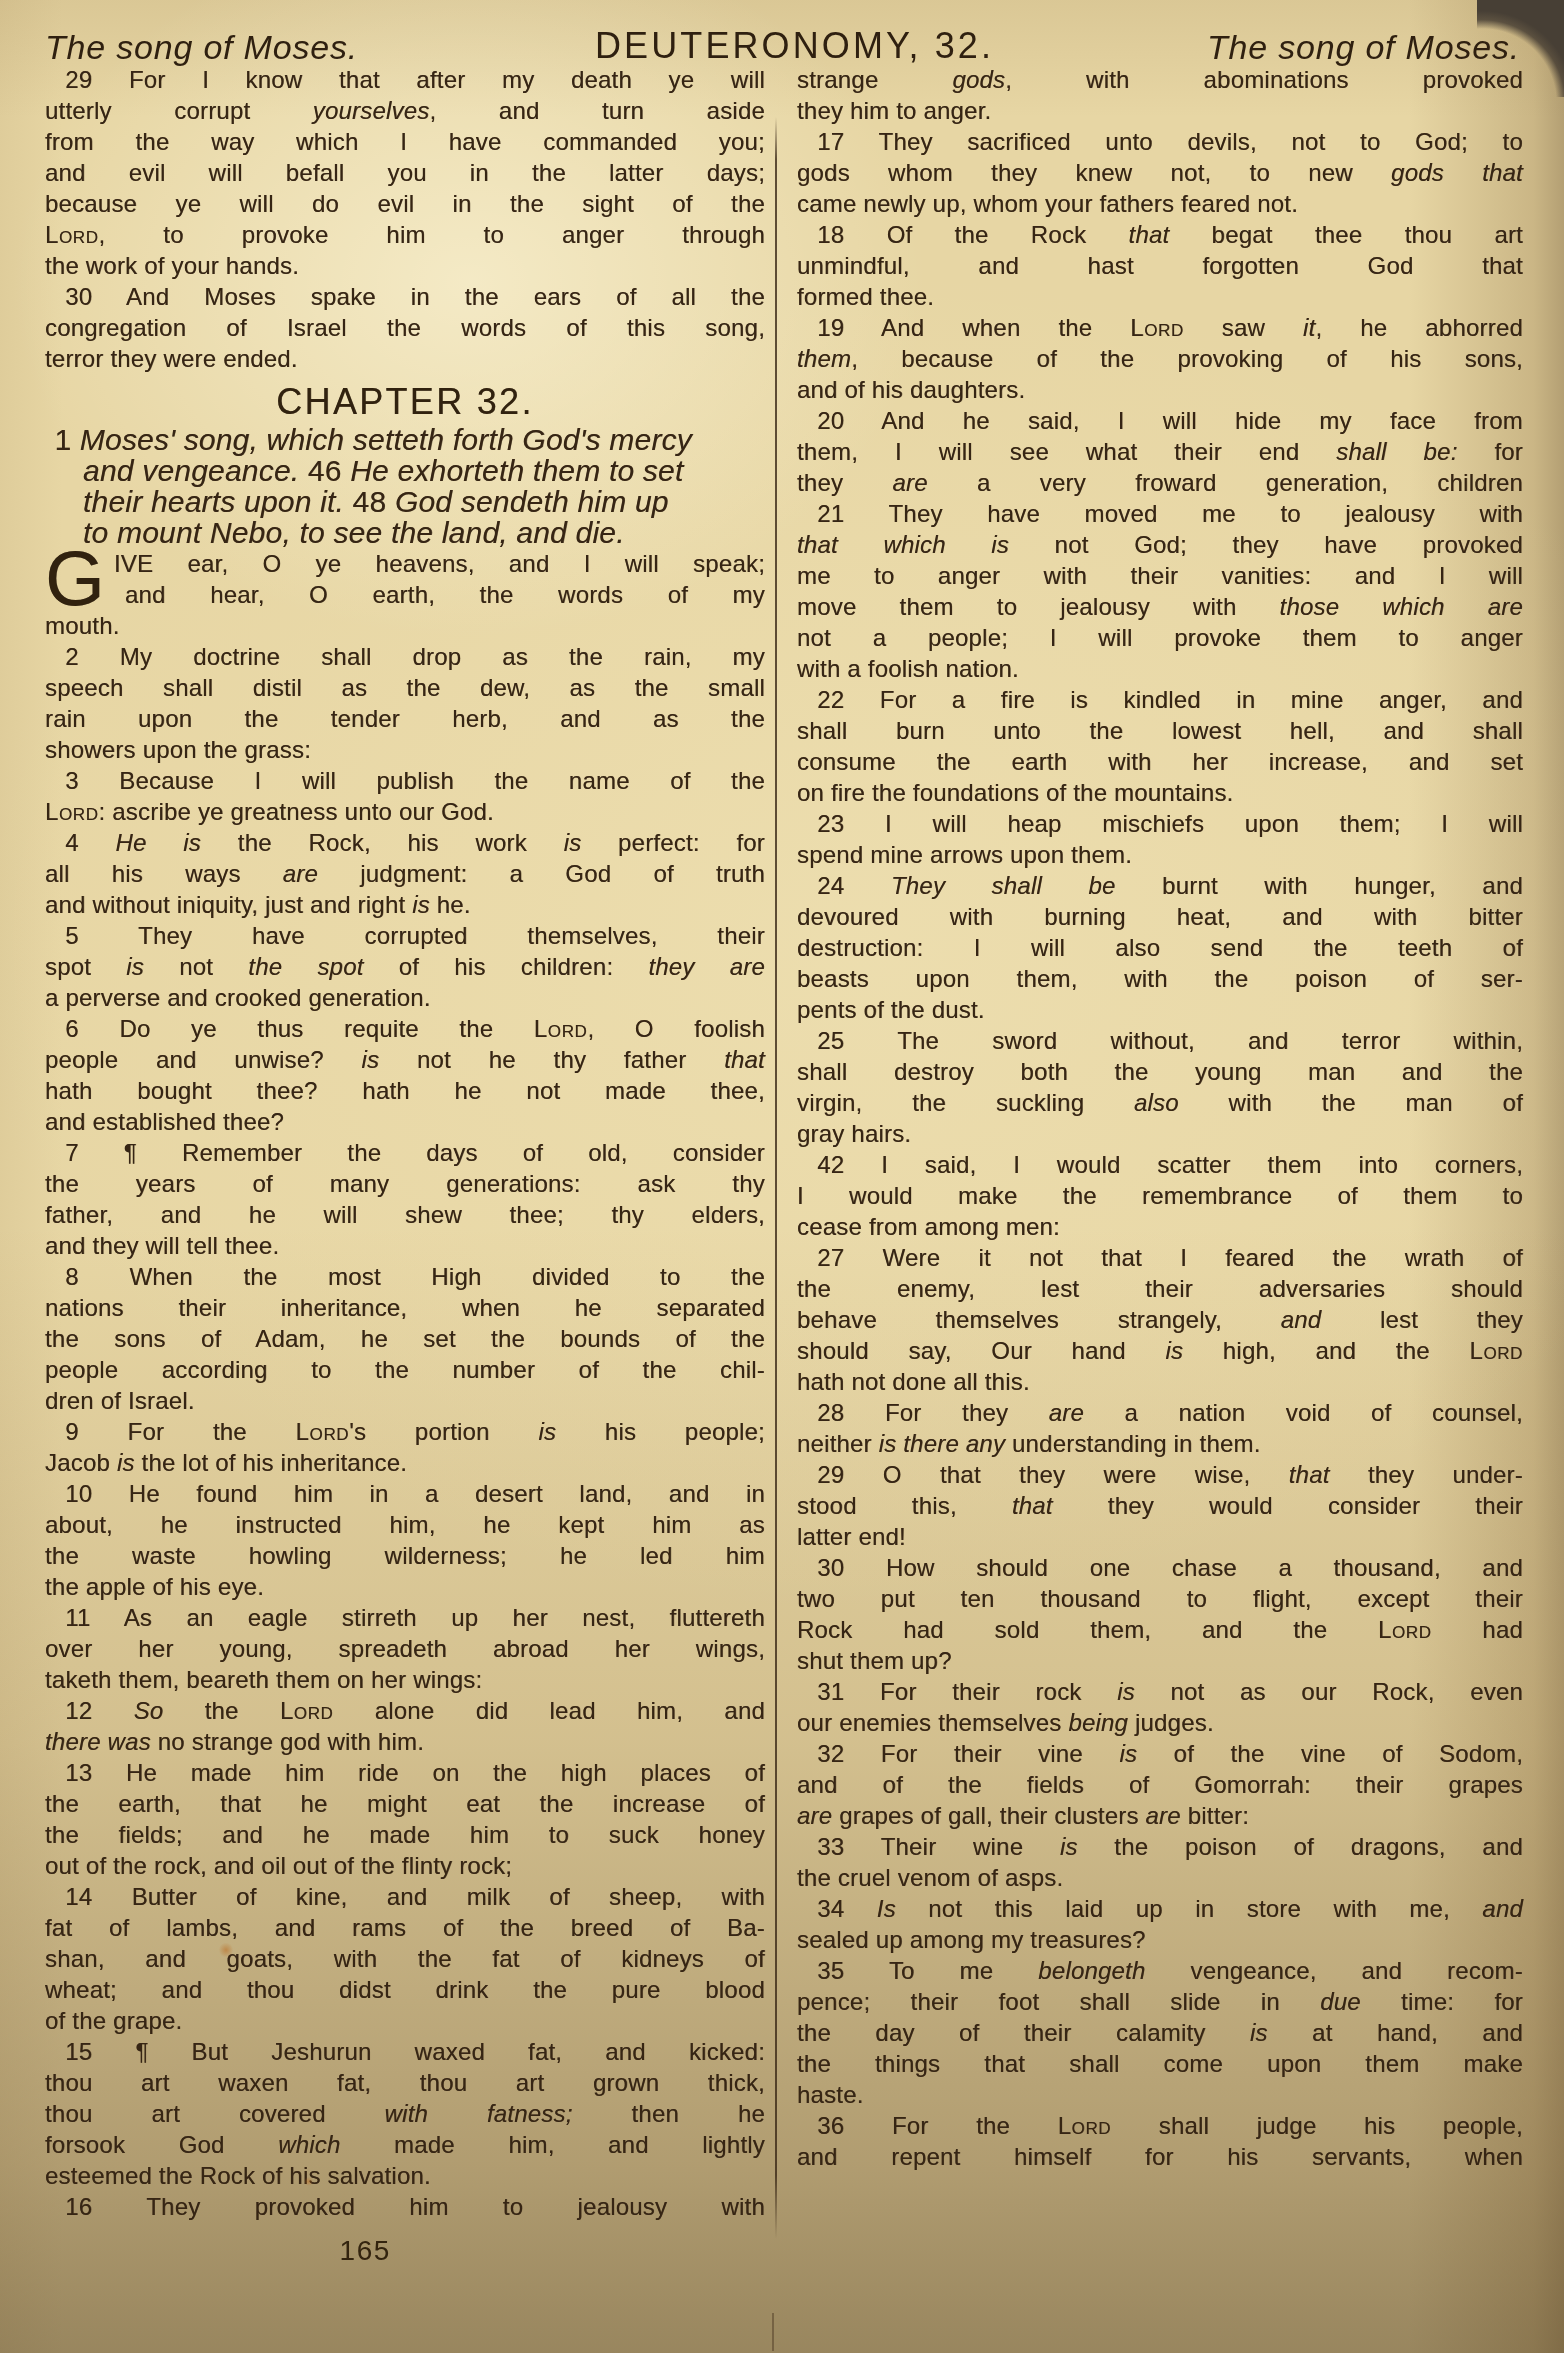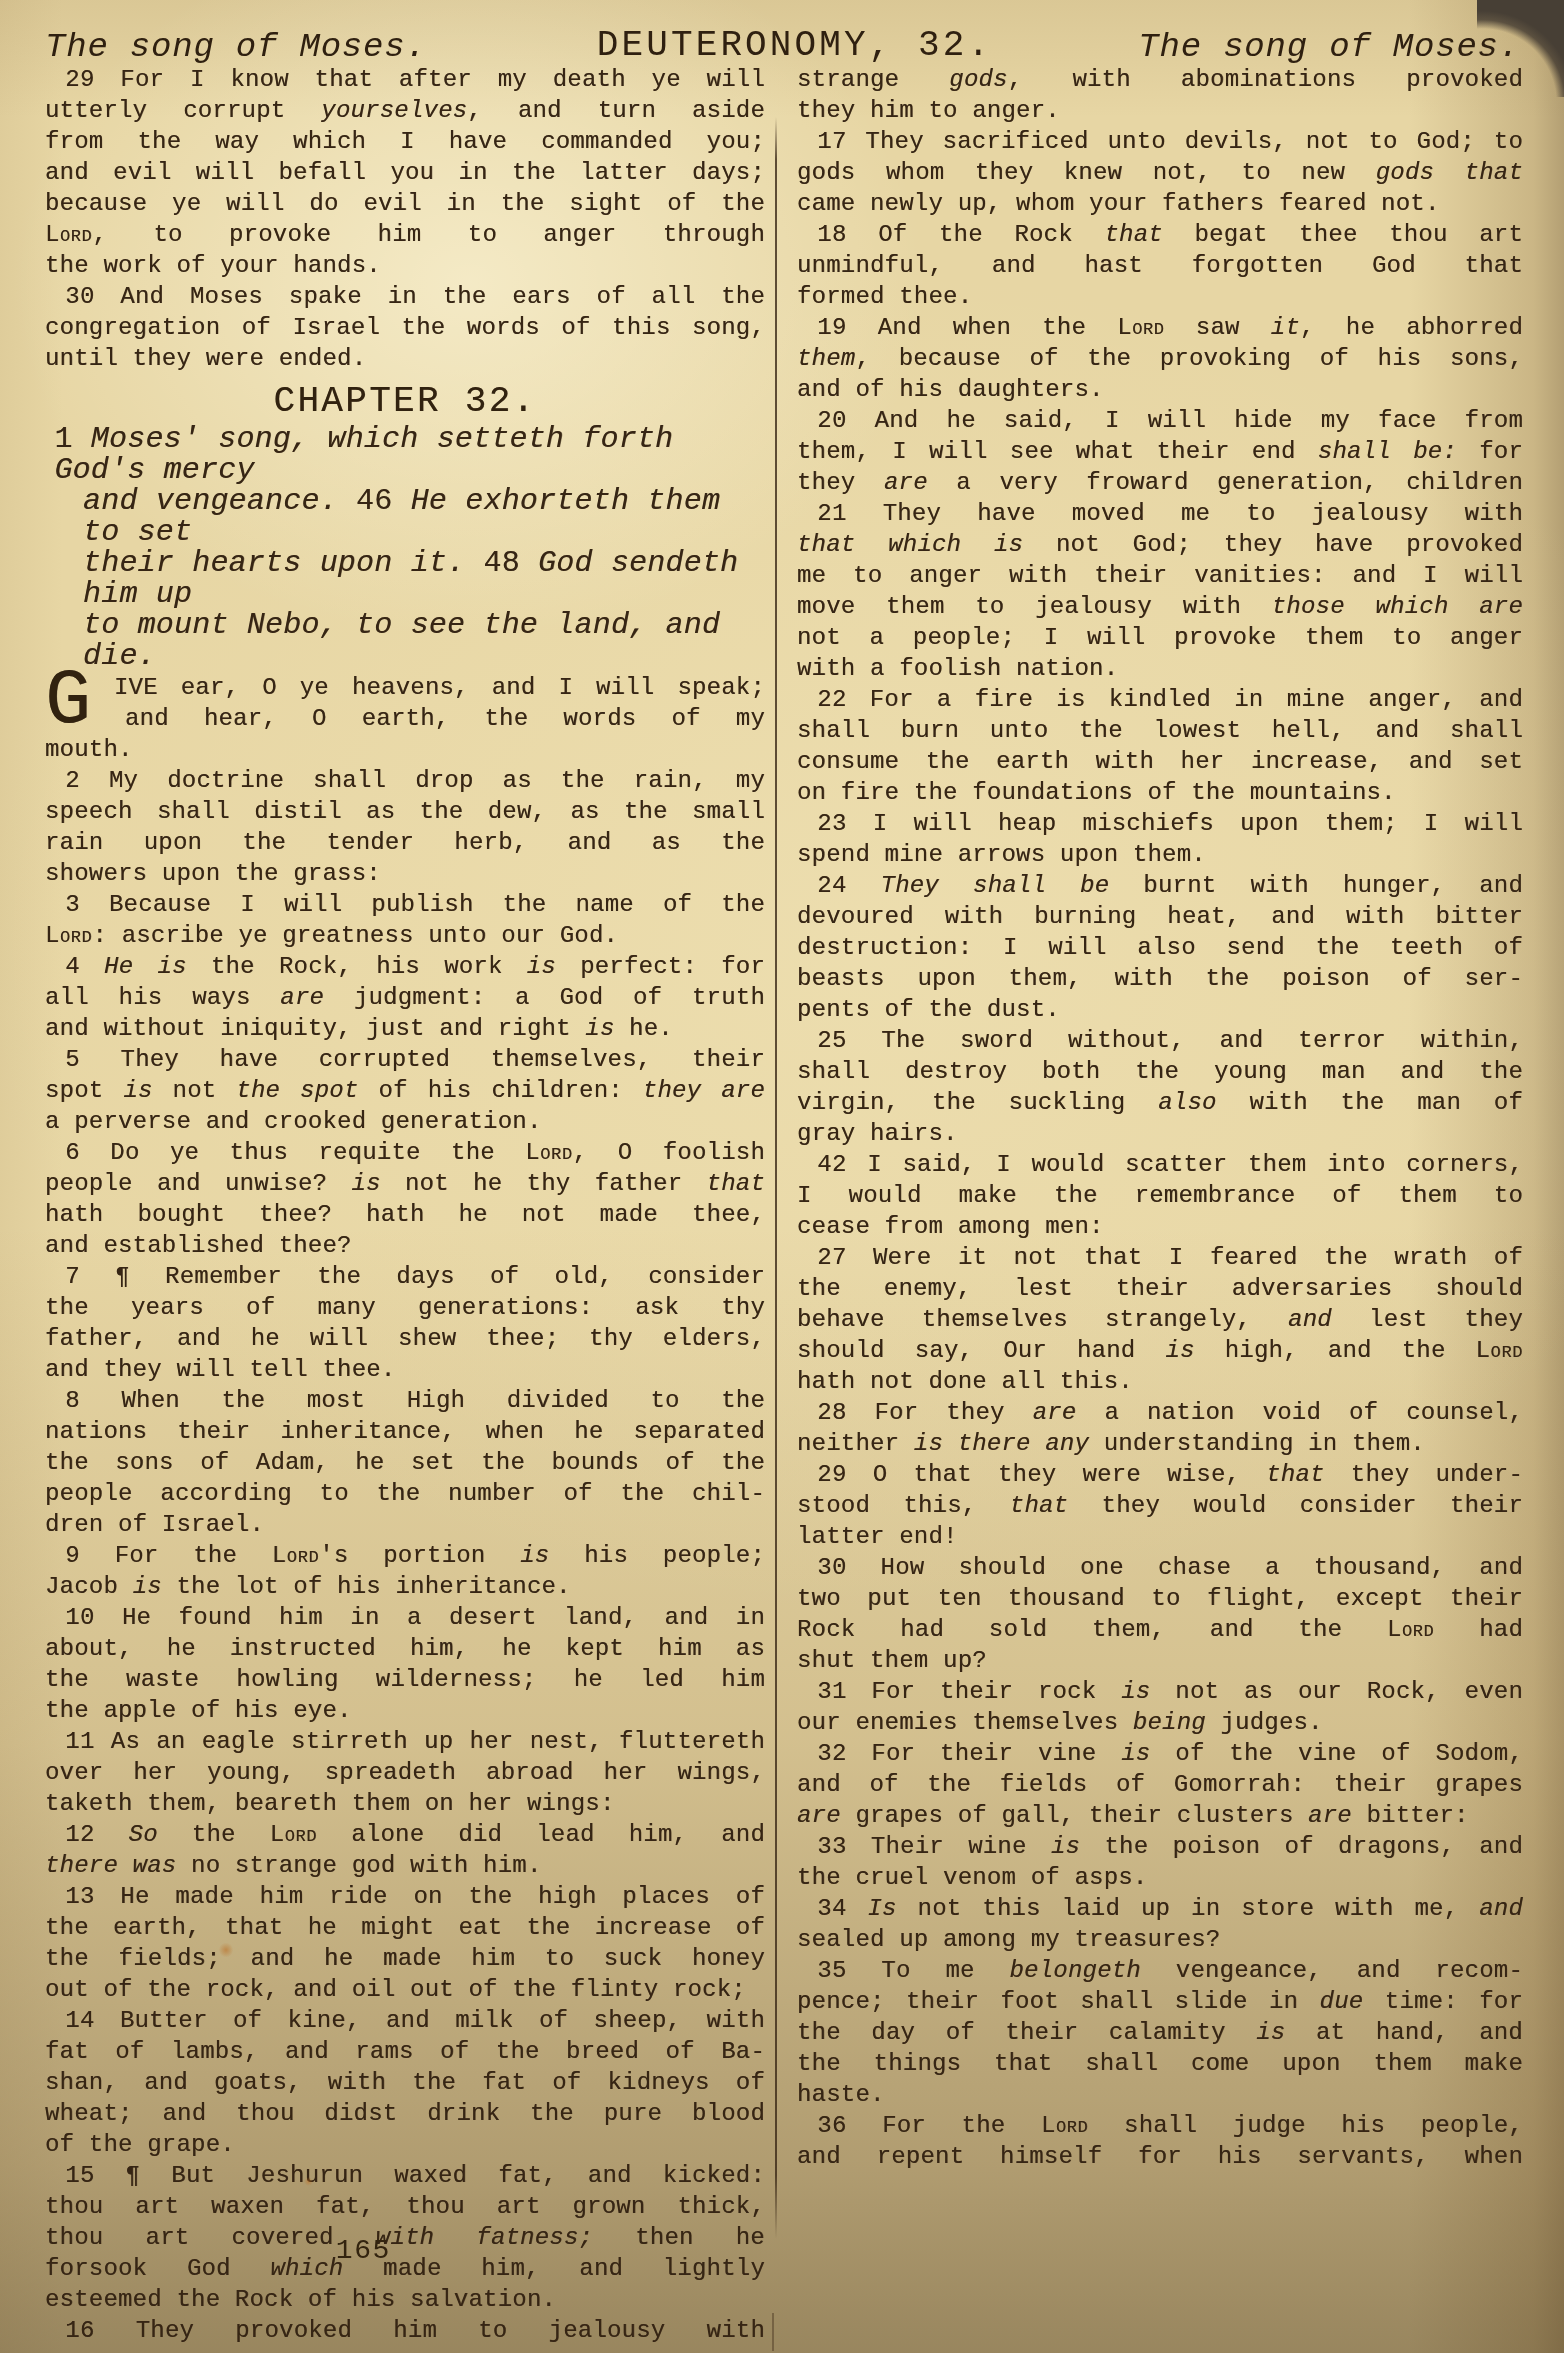--- a/index.html
+++ b/index.html
@@ -1,18 +1,18 @@
 <!DOCTYPE html>
 <html style="font-size:12.5px"><head>
 <meta charset="utf-8">
 <style>
   html,body{margin:0;padding:0;background:#6b6155;}
   .page{
     position:relative;width:1565px;height:2354px;overflow:hidden;
-    font-family:Liberation Mono, monospace;color:#362514;
+    font-family:Liberation Sans, sans-serif;color:#362514;
     background:
       radial-gradient(ellipse 704px 548px at 30% 12%, rgba(255,250,225,0.55), rgba(255,250,225,0) 65%),
       radial-gradient(ellipse 1252px 939px at 55% 40%, rgba(250,240,200,0.28), rgba(250,240,200,0) 72%),
       linear-gradient(to bottom, rgba(140,110,60,0.14) 0%, rgba(0,0,0,0) 5%, rgba(0,0,0,0) 52%, rgba(120,90,45,0.18) 74%, rgba(95,70,35,0.40) 92%, rgba(80,60,30,0.52) 100%),
       linear-gradient(to right, rgba(150,120,70,0.10) 0%, rgba(0,0,0,0) 4%, rgba(0,0,0,0) 90%, rgba(120,90,45,0.26) 98%, rgba(100,75,40,0.40) 100%),
       #e7d6a4;
   }
   .corner-dark{position:absolute;top:0;right:0;width:88px;height:97px;
     background:radial-gradient(circle at 6% 106%, rgba(0,0,0,0) 74px, rgba(72,63,52,0.85) 83px, #473f35 92px);}
   .hdr{position:absolute;white-space:nowrap;color:#2f2010;}
@@ -55,21 +55,21 @@
   <div class="col col-left">
       <div class="line j ind"><span class="r">29 For I know that after my death ye will</span></div>
       <div class="line j"><span class="r">utterly corrupt </span><span class="i">yourselves</span><span class="r">, and turn aside</span></div>
       <div class="line j"><span class="r">from the way which I have commanded you;</span></div>
       <div class="line j"><span class="r">and evil will befall you in the latter days;</span></div>
       <div class="line j"><span class="r">because ye will do evil in the sight of the</span></div>
       <div class="line j"><span class="sc">Lord</span><span class="r">, to provoke him to anger through</span></div>
       <div class="line"><span class="r">the work of your hands.</span></div>
       <div class="line j ind"><span class="r">30 And Moses spake in the ears of all the</span></div>
       <div class="line j"><span class="r">congregation of Israel the words of this song,</span></div>
-      <div class="line"><span class="r">until they were ended.</span></div>
+      <div class="line"><span class="r">terror they were ended.</span></div>
       <div class="heading">CHAPTER 32.</div>
       <div class="line sum"><span class="r">1 </span><span class="i">Moses' song, which setteth forth God's mercy</span></div>
       <div class="line sum cont"><span class="i">and vengeance. </span><span class="r">46 </span><span class="i">He exhorteth them to set</span></div>
       <div class="line sum cont"><span class="i">their hearts upon it. </span><span class="r">48 </span><span class="i">God sendeth him up</span></div>
       <div class="line sum cont"><span class="i">to mount Nebo, to see the land, and die.</span></div>
       <div class="line j dc1"><span class="dropcap">G</span><span class="r">IVE ear, O ye heavens, and I will speak;</span></div>
       <div class="line j dc2"><span class="r">and hear, O earth, the words of my</span></div>
       <div class="line"><span class="r">mouth.</span></div>
       <div class="line j ind"><span class="r">2 My doctrine shall drop as the rain, my</span></div>
       <div class="line j"><span class="r">speech shall distil as the dew, as the small</span></div>

